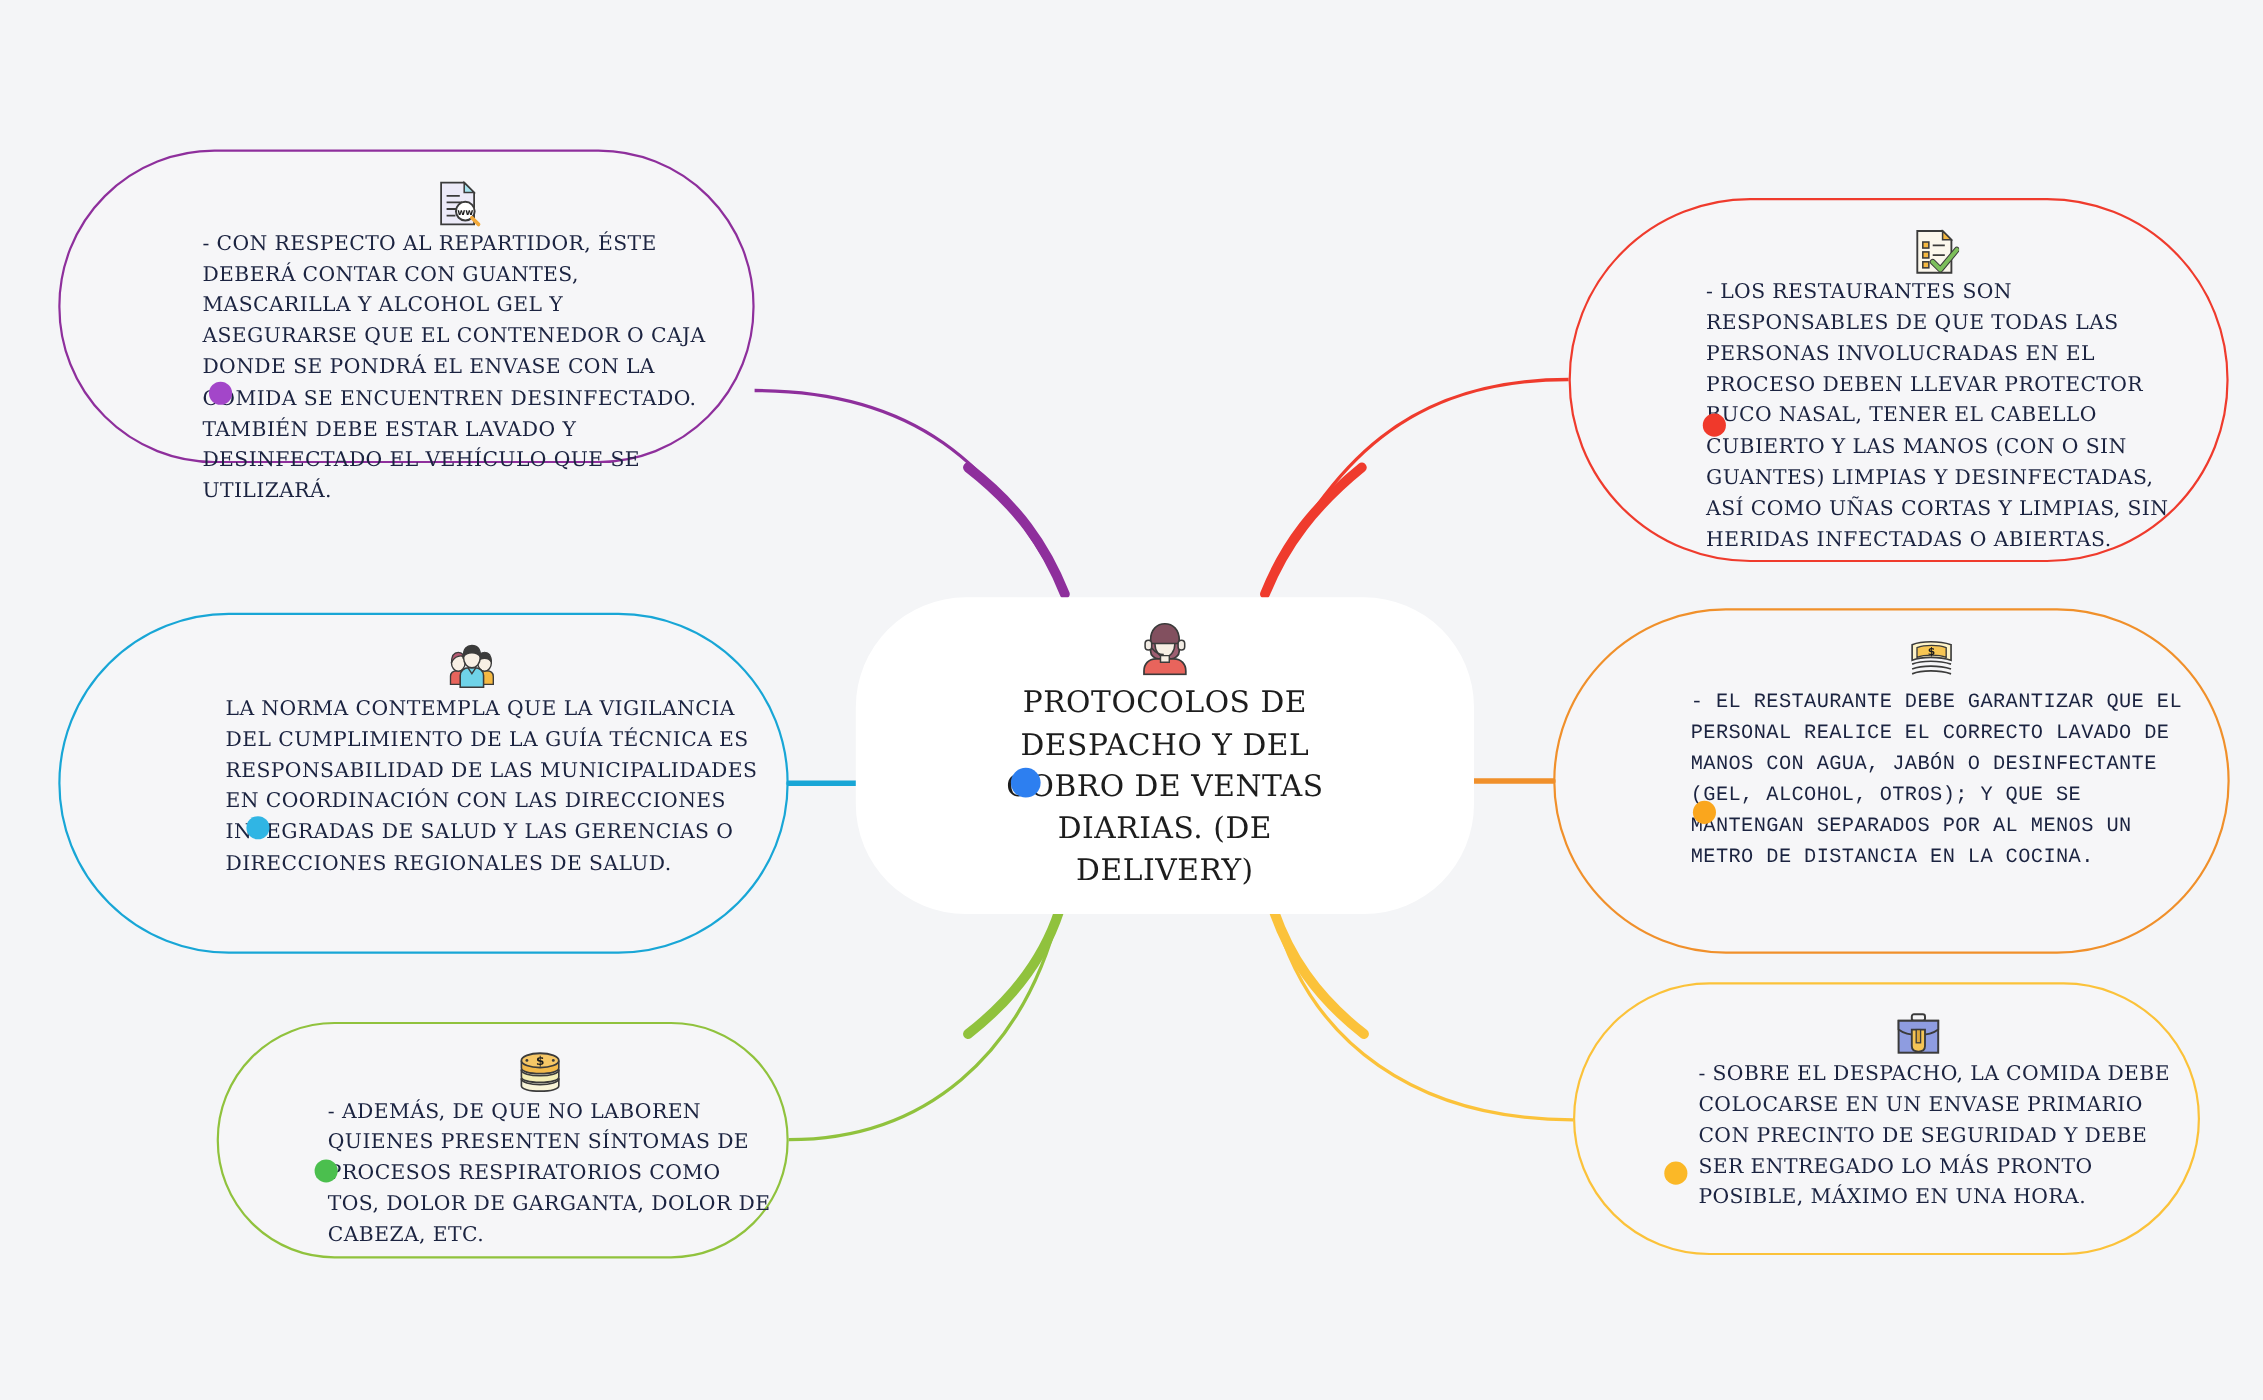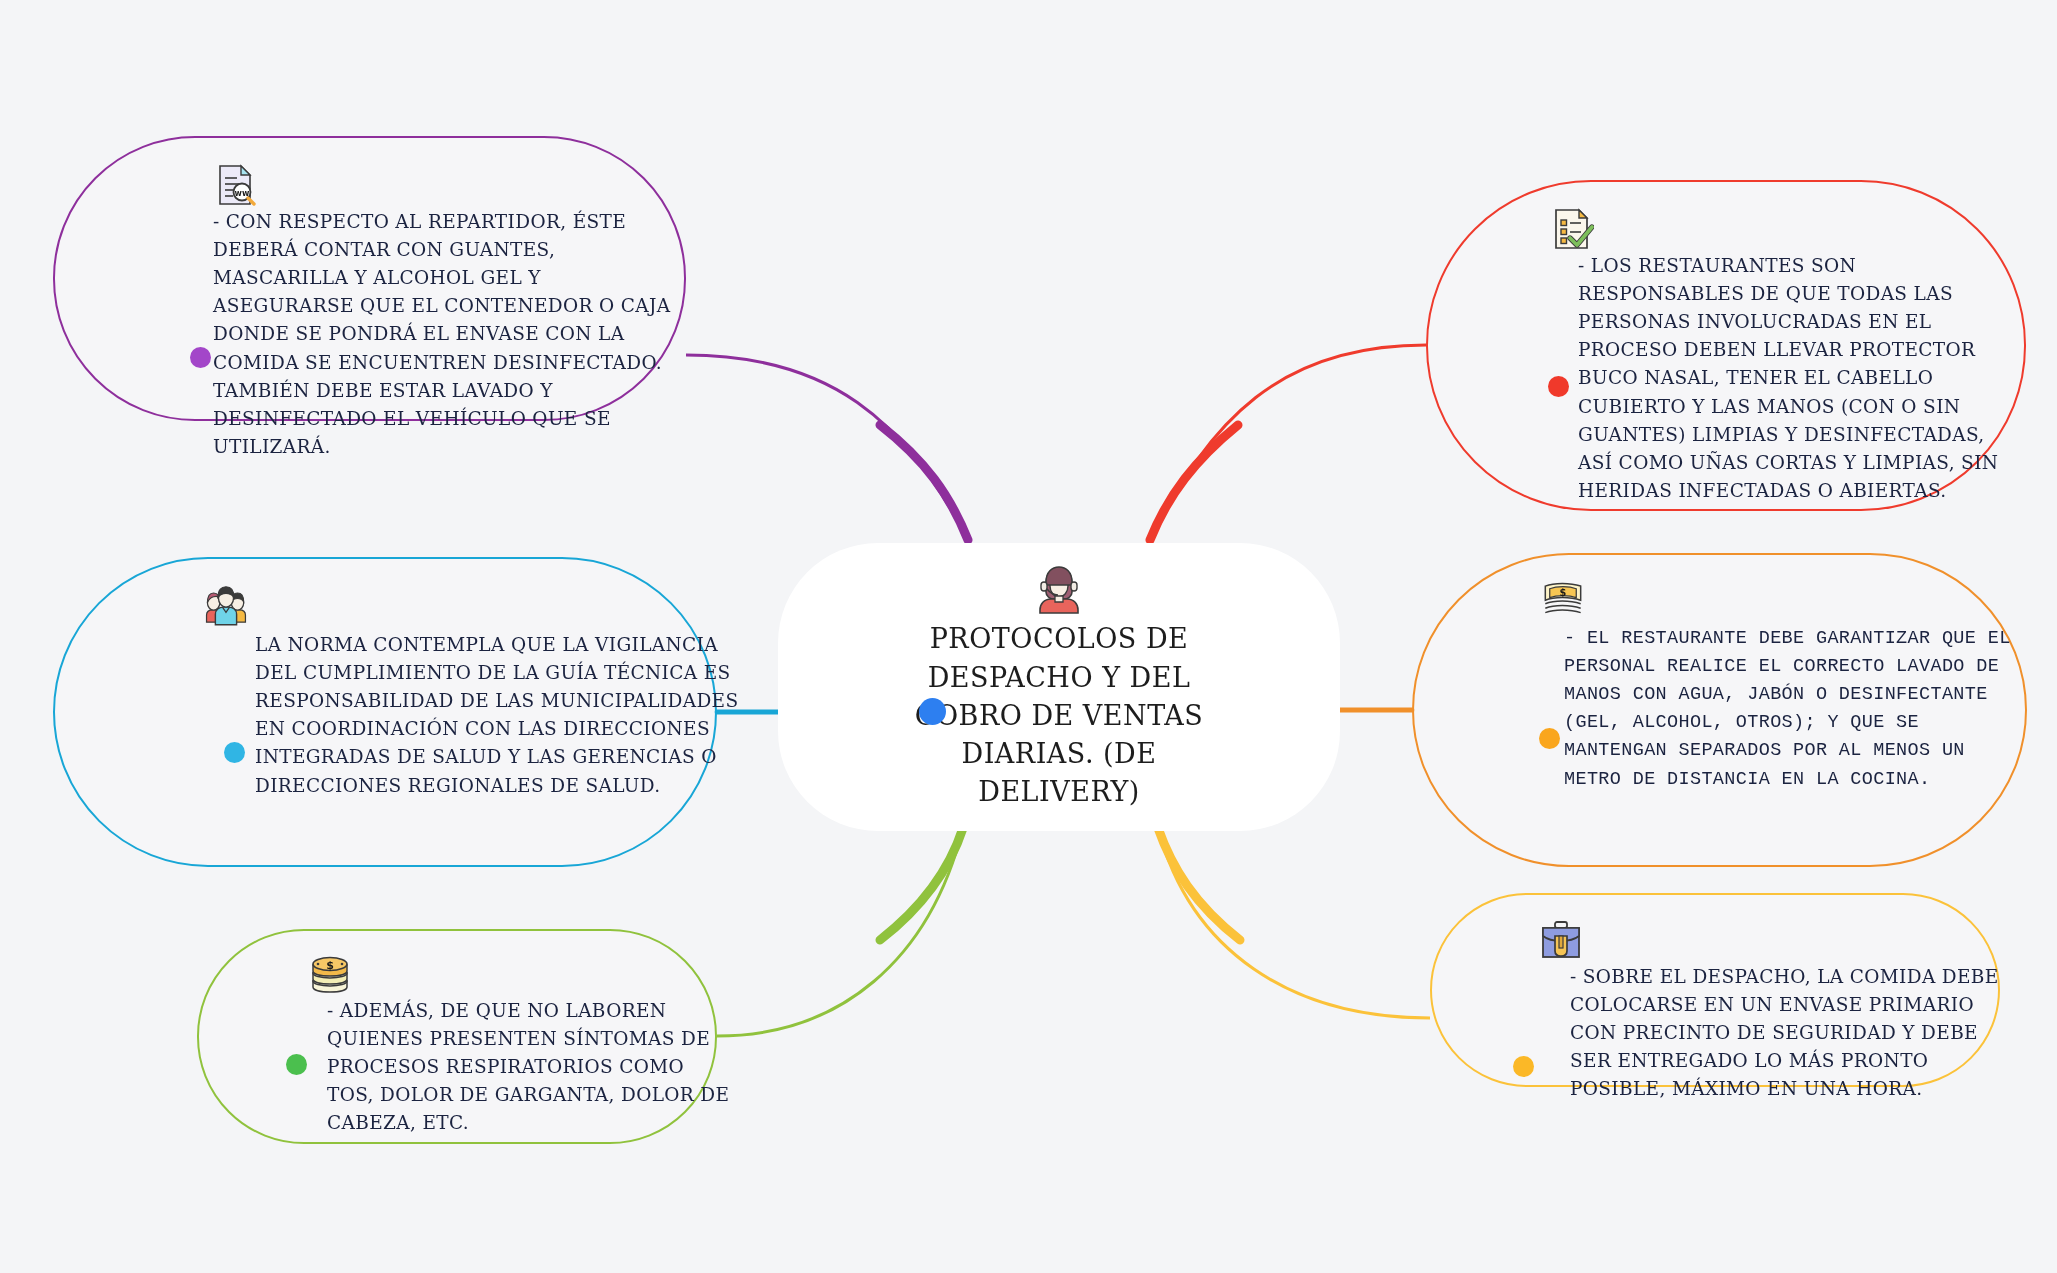--- a/index.html
+++ b/index.html
@@ -69,20 +69,21 @@
 
   
   .branch {
     position: absolute;
     box-sizing: border-box;
     background: rgba(248,248,250,0.35);
     border-style: solid;
     border-width: 2px;
     display: flex;
     flex-direction: column;
+    align-items: center;
   }
   .branch-icon {
     width: 46px;
     height: 46px;
     flex: 0 0 auto;
   }
   .branch-text {
     font-size: 18.5px;
     line-height: 1.52;
     letter-spacing: 0.35px;
@@ -134,21 +135,21 @@
 
   #branch-lavado {
     right: 30px; top: 553px; width: 615px; height: 314px;
     border-color: #f0902b; border-radius: 157px;
     padding: 24px 54px 20px 96px;
   }
   #branch-lavado .branch-icon { margin-left: 30px; }
   #branch-lavado .branch-text { padding-left: 54px; font-family: Liberation Mono, monospace; }
 
   #branch-despacho {
-    right: 57px; top: 893px; width: 570px; height: 194px;
+    right: 57px; top: 893px; width: 570px; height: 248px;
     border-color: #fbc23a; border-radius: 124px;
     padding: 22px 48px 16px 86px;
   }
   #branch-despacho .branch-icon { margin-left: 20px; }
   #branch-despacho .branch-text { padding-left: 52px; }
 </style>
 </head>
 <body>
 
 <div id="canvas">

